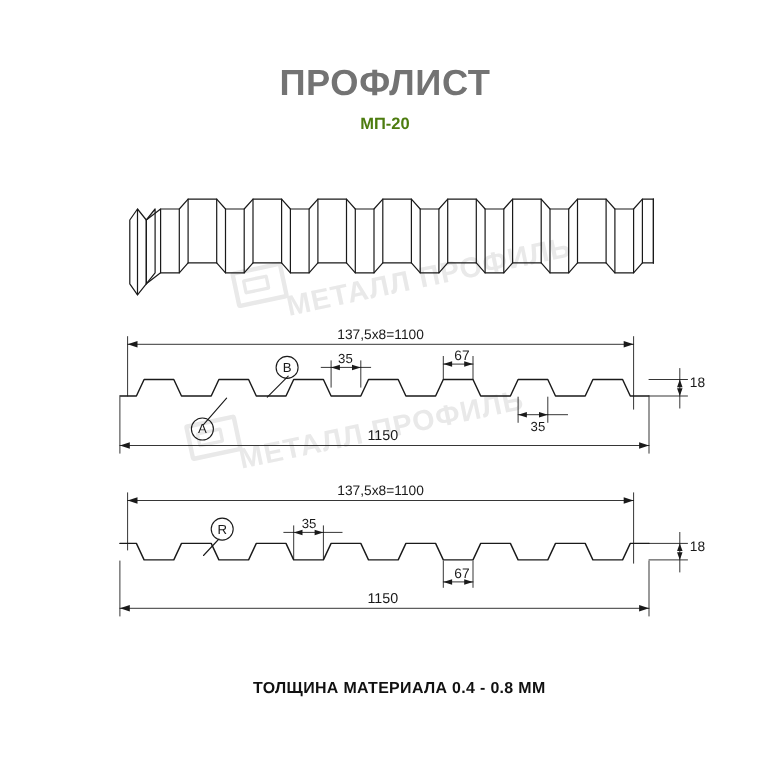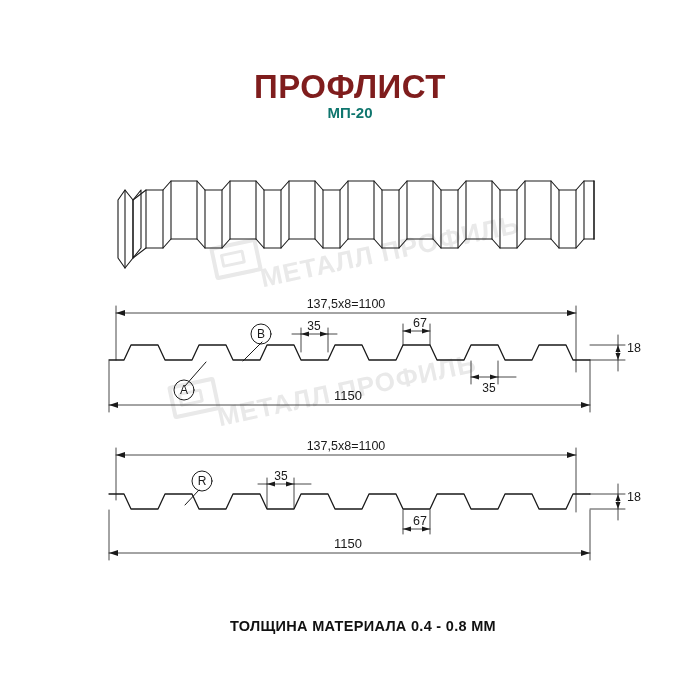--- a/index.html
+++ b/index.html
@@ -22,32 +22,31 @@
   }
   .title {
     position: absolute;
     top: 56px;
     left: 0;
     width: 700px;
     text-align: center;
     font-size: 33px;
     font-weight: bold;
     letter-spacing: 0.5px;
-    color: #7f1d1d;
-    margin-top: 12px;
+    color: #737373;
   }
   .subtitle {
     position: absolute;
     top: 104px;
     left: 0;
     width: 700px;
     text-align: center;
     font-size: 15px;
     font-weight: bold;
-    color: #0f766e;
+    color: #4d7c0f;
   }
   .footer {
     position: absolute;
     top: 618px;
     left: 0;
     width: 700px;
     text-align: center;
     font-size: 14.5px;
     font-weight: bold;
     letter-spacing: 0.3px;

